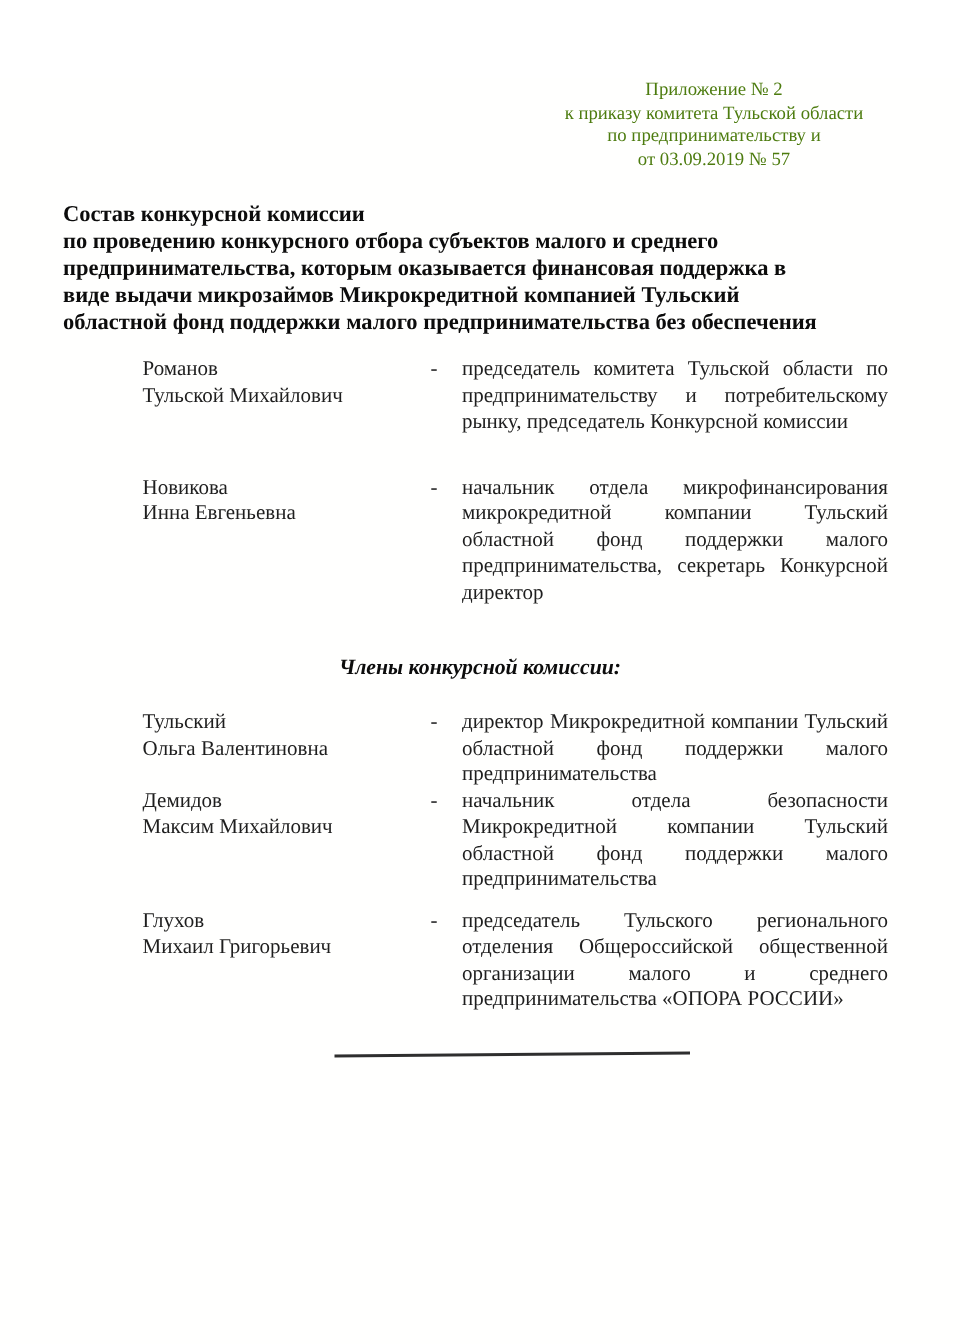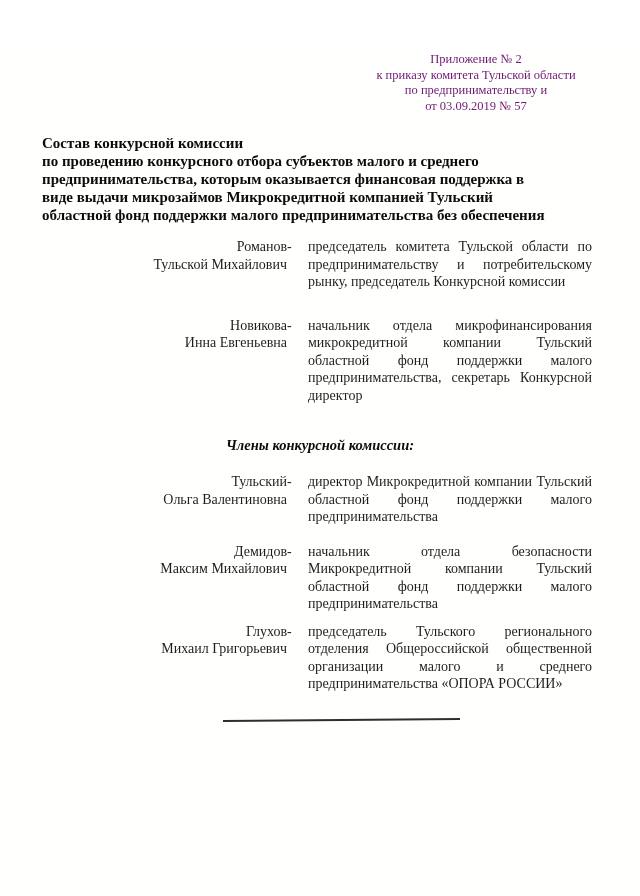--- a/index.html
+++ b/index.html
@@ -20,21 +20,21 @@
     height: 896px;
     background: #fffffe;
   }
   
   .annex-header {
     margin: 52px 52px 0 auto;
     width: 224px;
     text-align: center;
     font-size: 12.5px;
     line-height: 15.5px;
-    color: #701a75;
+    color: #4d7c0f;
   }
   
   .doc-title {
     margin: 20px 42px 0 42px;
     text-align: left;
     font-weight: bold;
     font-size: 15px;
     line-height: 18px;
     color: #0c0c0c;
   }
@@ -43,33 +43,32 @@
     margin: 14px 48px 0 95px; 
   }
   .entry {
     display: flex;
     font-size: 14px;
     line-height: 17.5px;
   }
   .entry .name-col {
     width: 192px;
     flex: 0 0 192px;
-    text-align: right;
   }
   .entry .dash-col {
     width: 21px;
     flex: 0 0 21px;
   }
   .entry .pos-col {
     flex: 1 1 auto;
     text-align: justify;
     text-justify: inter-word;
   }
   .mt-entry2 { margin-top: 26px; }
-  .mt-entry4 { margin-top: 17px; }
+  .mt-entry4 { }
   .mt-entry5 { margin-top: 10px; }
   .members-heading {
     margin-top: 32px;
     text-align: center;
     font-weight: bold;
     font-size: 14.5px;
     line-height: 18px;
     color: #0c0c0c;
     font-style: italic;
   }

